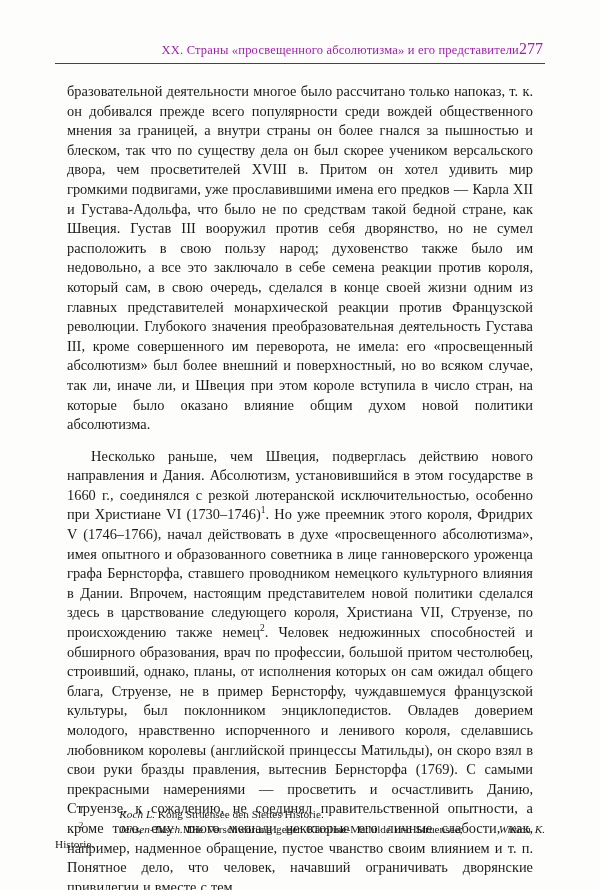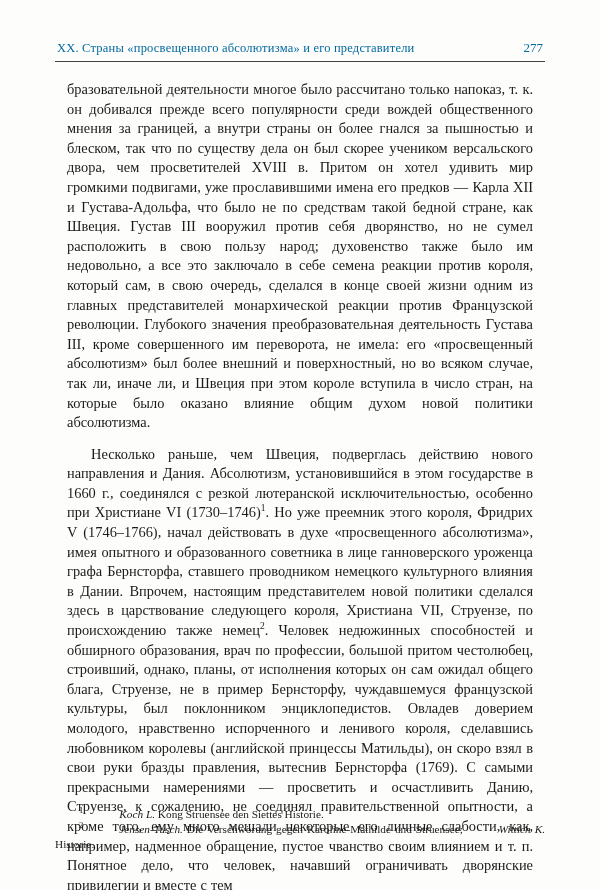--- a/index.html
+++ b/index.html
@@ -14,28 +14,29 @@
     margin: 0 auto;
     background: #fdfdfc;
     box-sizing: border-box;
     padding: 40px 55px 30px 55px;
     font-family: "Liberation Serif", "DejaVu Serif", serif;
     color: #1a1a1a;
     overflow: hidden;
   }
   .running-head {
     display: flex;
-    justify-content: space-between;
+    justify-content: flex-end;
     align-items: baseline;
     font-size: 12.5px;
-    color: #0369a1;
+    color: #a21caf;
     padding: 0 2px 5px 2px;
+    margin-left: 36px;
   }
   .running-head .rh-title { letter-spacing: 0.2px; }
-  .running-head .rh-page { font-size: 13px; }
+  .running-head .rh-page { font-size: 16px; }
   .head-rule {
     border: none;
     border-top: 1px solid #444;
     margin: 0 0 18px 0;
   }
   .body-text {
     font-size: 14.4px;
     line-height: 19.6px;
     text-align: justify;
     word-spacing: 0.5px;

